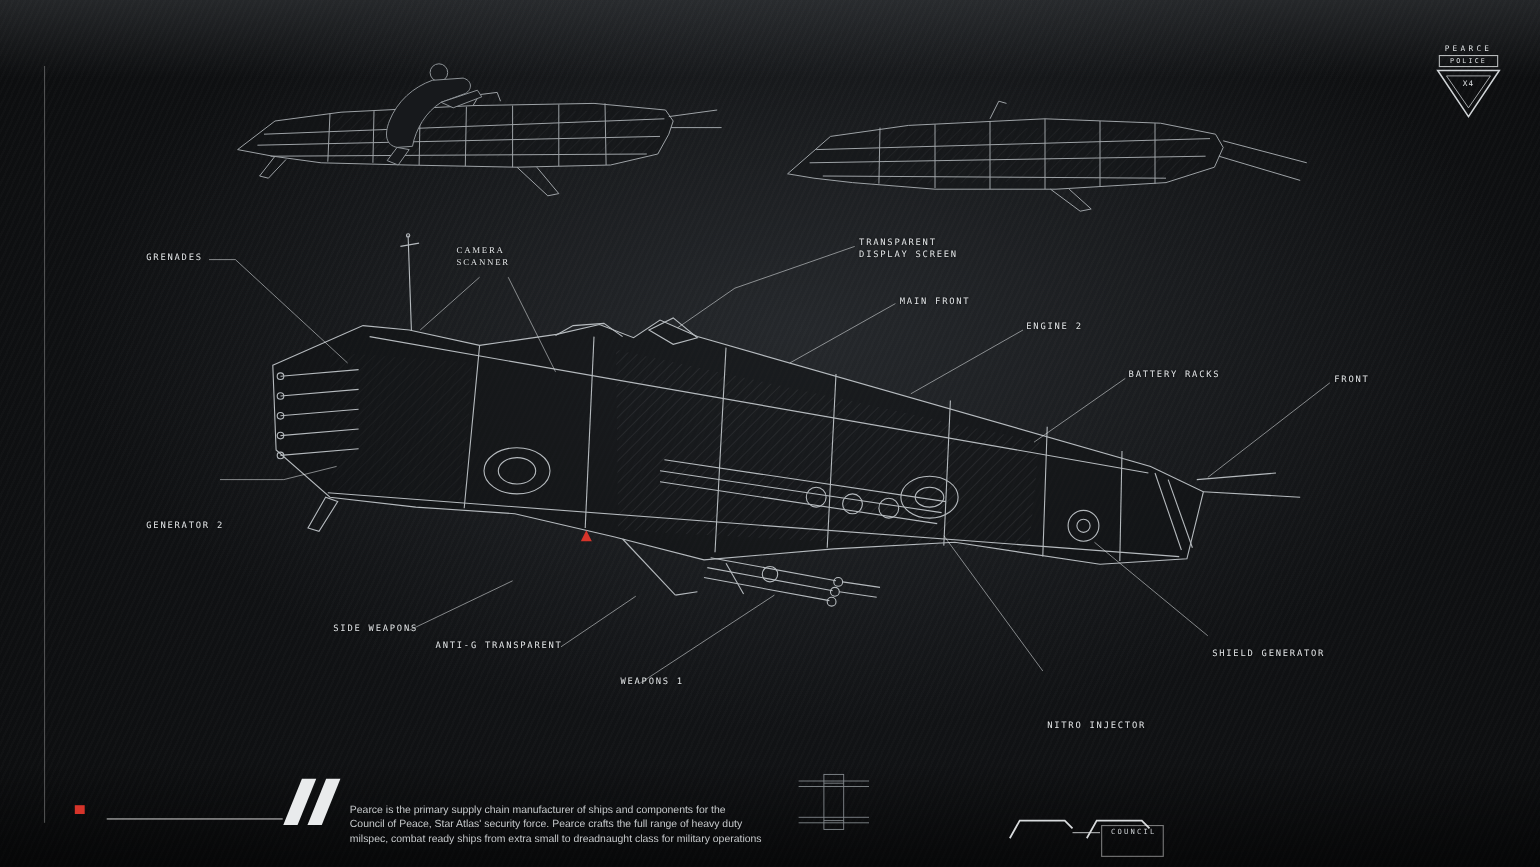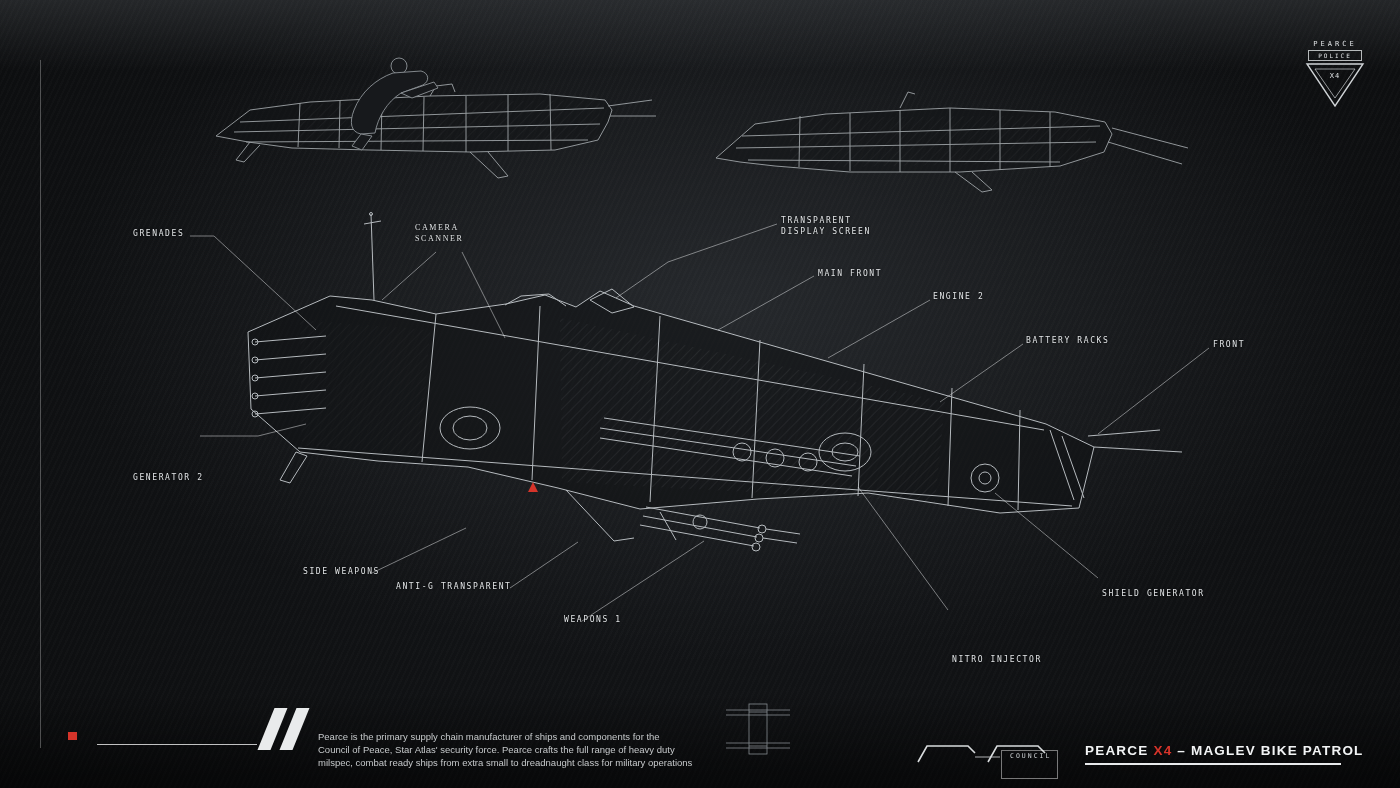--- a/index.html
+++ b/index.html
@@ -252,20 +252,14 @@
     <div class="logo-model">X4</div>
   </div>
 
   <div class="red-square"></div>
   <div class="footer-line"></div>
   <div class="slash s1"></div>
   <div class="slash s2"></div>
   <div class="desc">Pearce is the primary supply chain manufacturer of ships and components for the Council of Peace, Star Atlas' security force. Pearce crafts the full range of heavy duty milspec, combat ready ships from extra small to dreadnaught class for military operations</div>
 
   <div class="council-label">COUNCIL</div>
-  <div class="title-block">
-    <span>PEARCE</span>
-    <span class="red">X4</span>
-    <span>– MAGLEV BIKE PATROL</span>
-    <div class="title-underline"></div>
-  </div>
 
 </div>
 
 </body></html>

